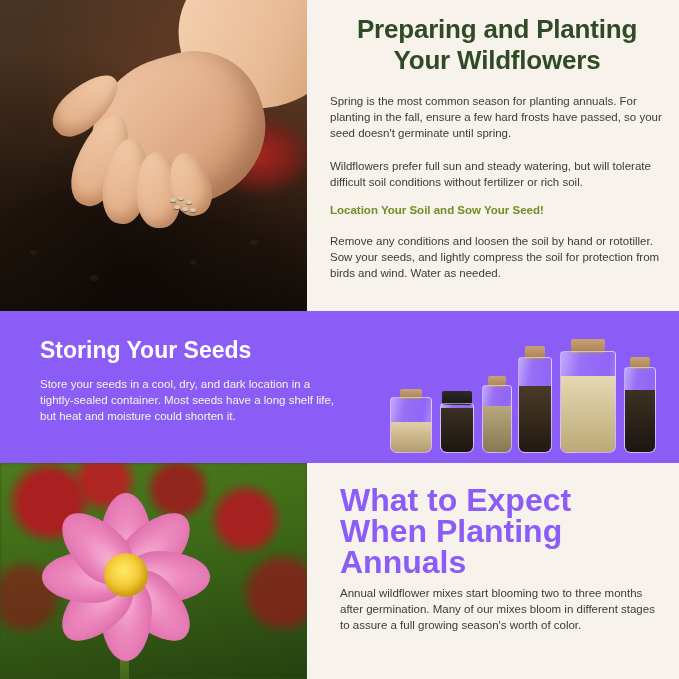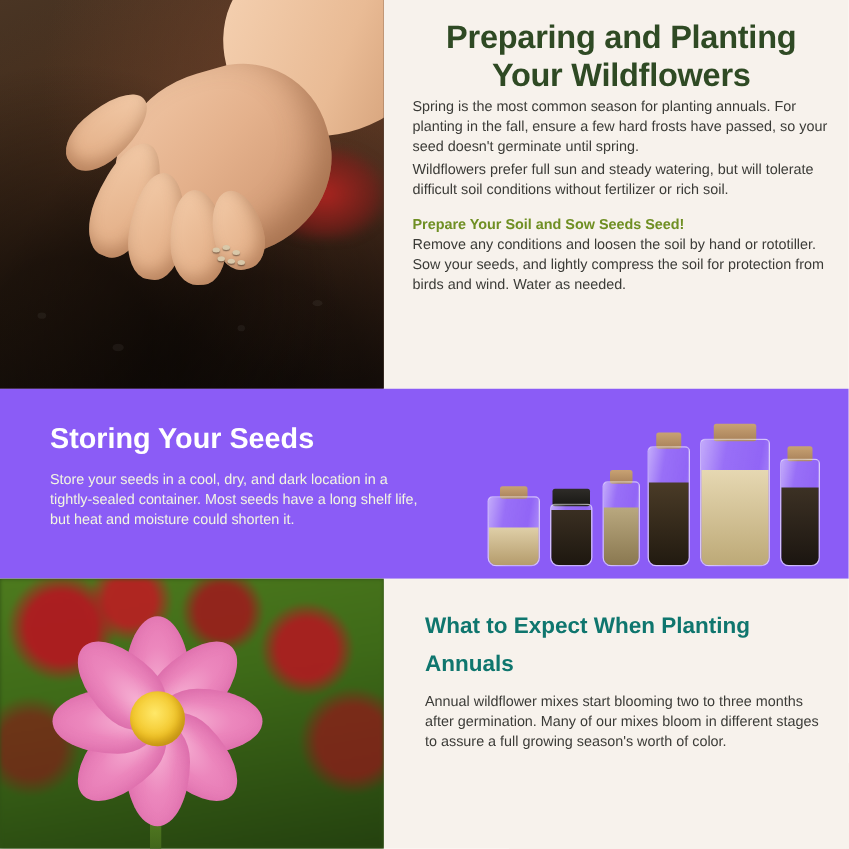--- a/index.html
+++ b/index.html
@@ -120,21 +120,21 @@
   .sub {
     font-size: 11.5px;
     font-weight: bold;
     color: #6f8f23;
     margin-top: 14px;
   }
   .body {
     font-size: 11.5px;
     line-height: 16px;
     color: #3b3b37;
-    margin-top: 2px;
+    margin-top: 17px;
   }
 
   
   .sec2 {
     position: absolute;
     left: 0; top: 311px;
     width: 679px; height: 152px;
     background: #8b5cf6;
   }
   .sec2-text {
@@ -239,24 +239,24 @@
     border-radius: 50%;
     background: radial-gradient(circle at 45% 40%, #ffe869 0%, #f2c528 55%, #d9a411 100%);
     box-shadow: inset -3px -4px 8px rgba(160,110,10,.5);
   }
   .sec3-text {
     position: absolute;
     left: 340px; top: 22px;
     width: 322px;
   }
   .h3 {
-    font-size: 18px;
+    font-size: 32px;
     line-height: 31px;
     font-weight: bold;
-    color: #0f766e;
+    color: #8b5cf6;
   }
 </style>
 </head>
 <body>
 
 <div class="page">
 
   <div class="sec1">
 
     <div class="sec1-photo">
@@ -286,21 +286,21 @@
       </div>
     </div>
 
     <div class="sec1-text">
       <div class="h1">Preparing and Planting Your Wildflowers</div>
 
       <div class="body">Spring is the most common season for planting annuals. For planting in the fall, ensure a few hard frosts have passed, so your seed doesn't germinate until spring.</div>
 
       <div class="body">Wildflowers prefer full sun and steady watering, but will tolerate difficult soil conditions without fertilizer or rich soil.</div>
 
-      <div class="sub">Prepare Your Soil and Sow Seeds Seed!</div>
+      <div class="sub">Location Your Soil and Sow Your Seed!</div>
       <div class="body">Remove any conditions and loosen the soil by hand or rototiller. Sow your seeds, and lightly compress the soil for protection from birds and wind. Water as needed.</div>
     </div>
   </div>
 
   <div class="sec2">
     <div class="sec2-text">
       <div class="h2">Storing Your Seeds</div>
       <div class="body-light">Store your seeds in a cool, dry, and dark location in a tightly-sealed container. Most seeds have a long shelf life, but heat and moisture could shorten it.</div>
     </div>
 

